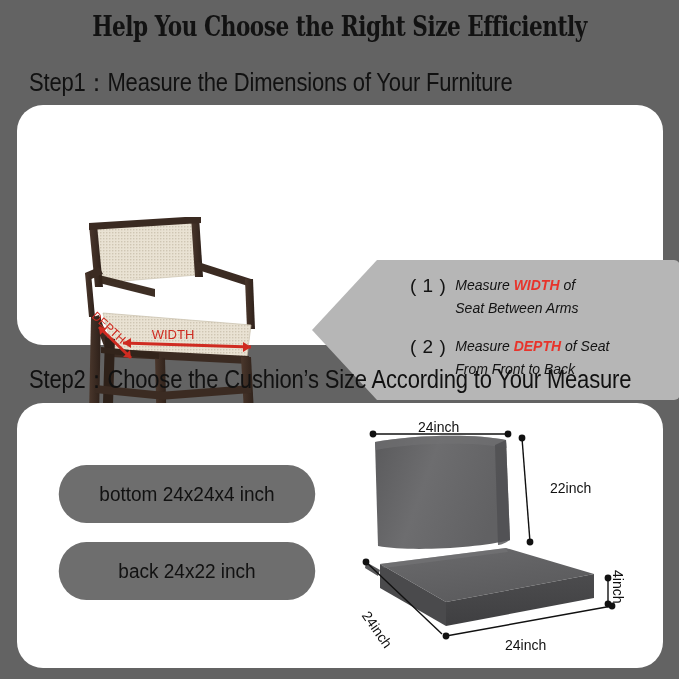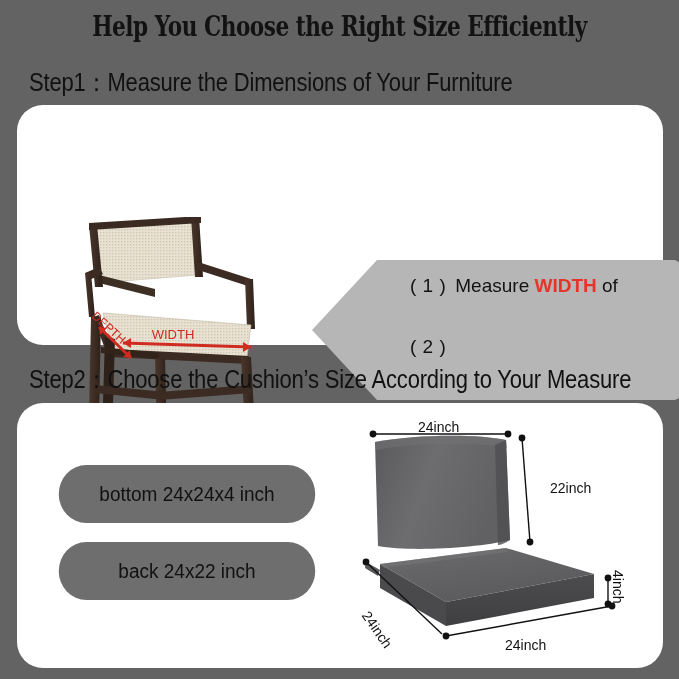--- a/index.html
+++ b/index.html
@@ -72,23 +72,24 @@
   #instruction-1{ top:14px; }
   #instruction-2{ top:75px; }
   .instruction-num{
     font-size:19px;
     line-height:23px;
     margin-right:9px;
     white-space:nowrap;
     letter-spacing:0.5px;
   }
   .instruction-text{
-    font-size:19px;
+    font-size:14px;
     line-height:23px;
     white-space:nowrap;
+    font-style:italic;
   }
   .hl{ color:#e8332a; font-weight:bold; }
 
   
   .size-pill{
     position:absolute;
     background:#6e6e6e;
     border-radius:999px;
     display:flex; align-items:center; justify-content:center;
     color:#111;
@@ -182,25 +183,30 @@
       <text x="36" y="100" font-family="Liberation Sans, sans-serif" font-size="12" fill="#cf2b21" transform="rotate(42 36 100)">DEPTH</text>
     </svg>
   </div>
 
   <div id="instructions-arrow">
 
     <div id="instruction-1" class="instruction-row">
       <span class="instruction-num">( 1 )</span>
       <span class="instruction-text">
         <span>Measure </span><span class="hl">WIDTH</span><span> of</span><br>
+        <span>Seat Between Arms</span>
       </span>
     </div>
 
     <div id="instruction-2" class="instruction-row">
       <span class="instruction-num">( 2 )</span>
+      <span class="instruction-text">
+        <span>Measure </span><span class="hl">DEPTH</span><span> of Seat</span><br>
+        <span>From Front to Back</span>
+      </span>
     </div>
   </div>
 </div>
 
 <div id="step2-heading" class="step-heading">Step2：Choose the Cushion’s Size According to Your Measure</div>
 
 <div id="panel-step2" class="panel">
 </div>
 
 <div id="pill-bottom" class="size-pill">bottom 24x24x4 inch</div>

